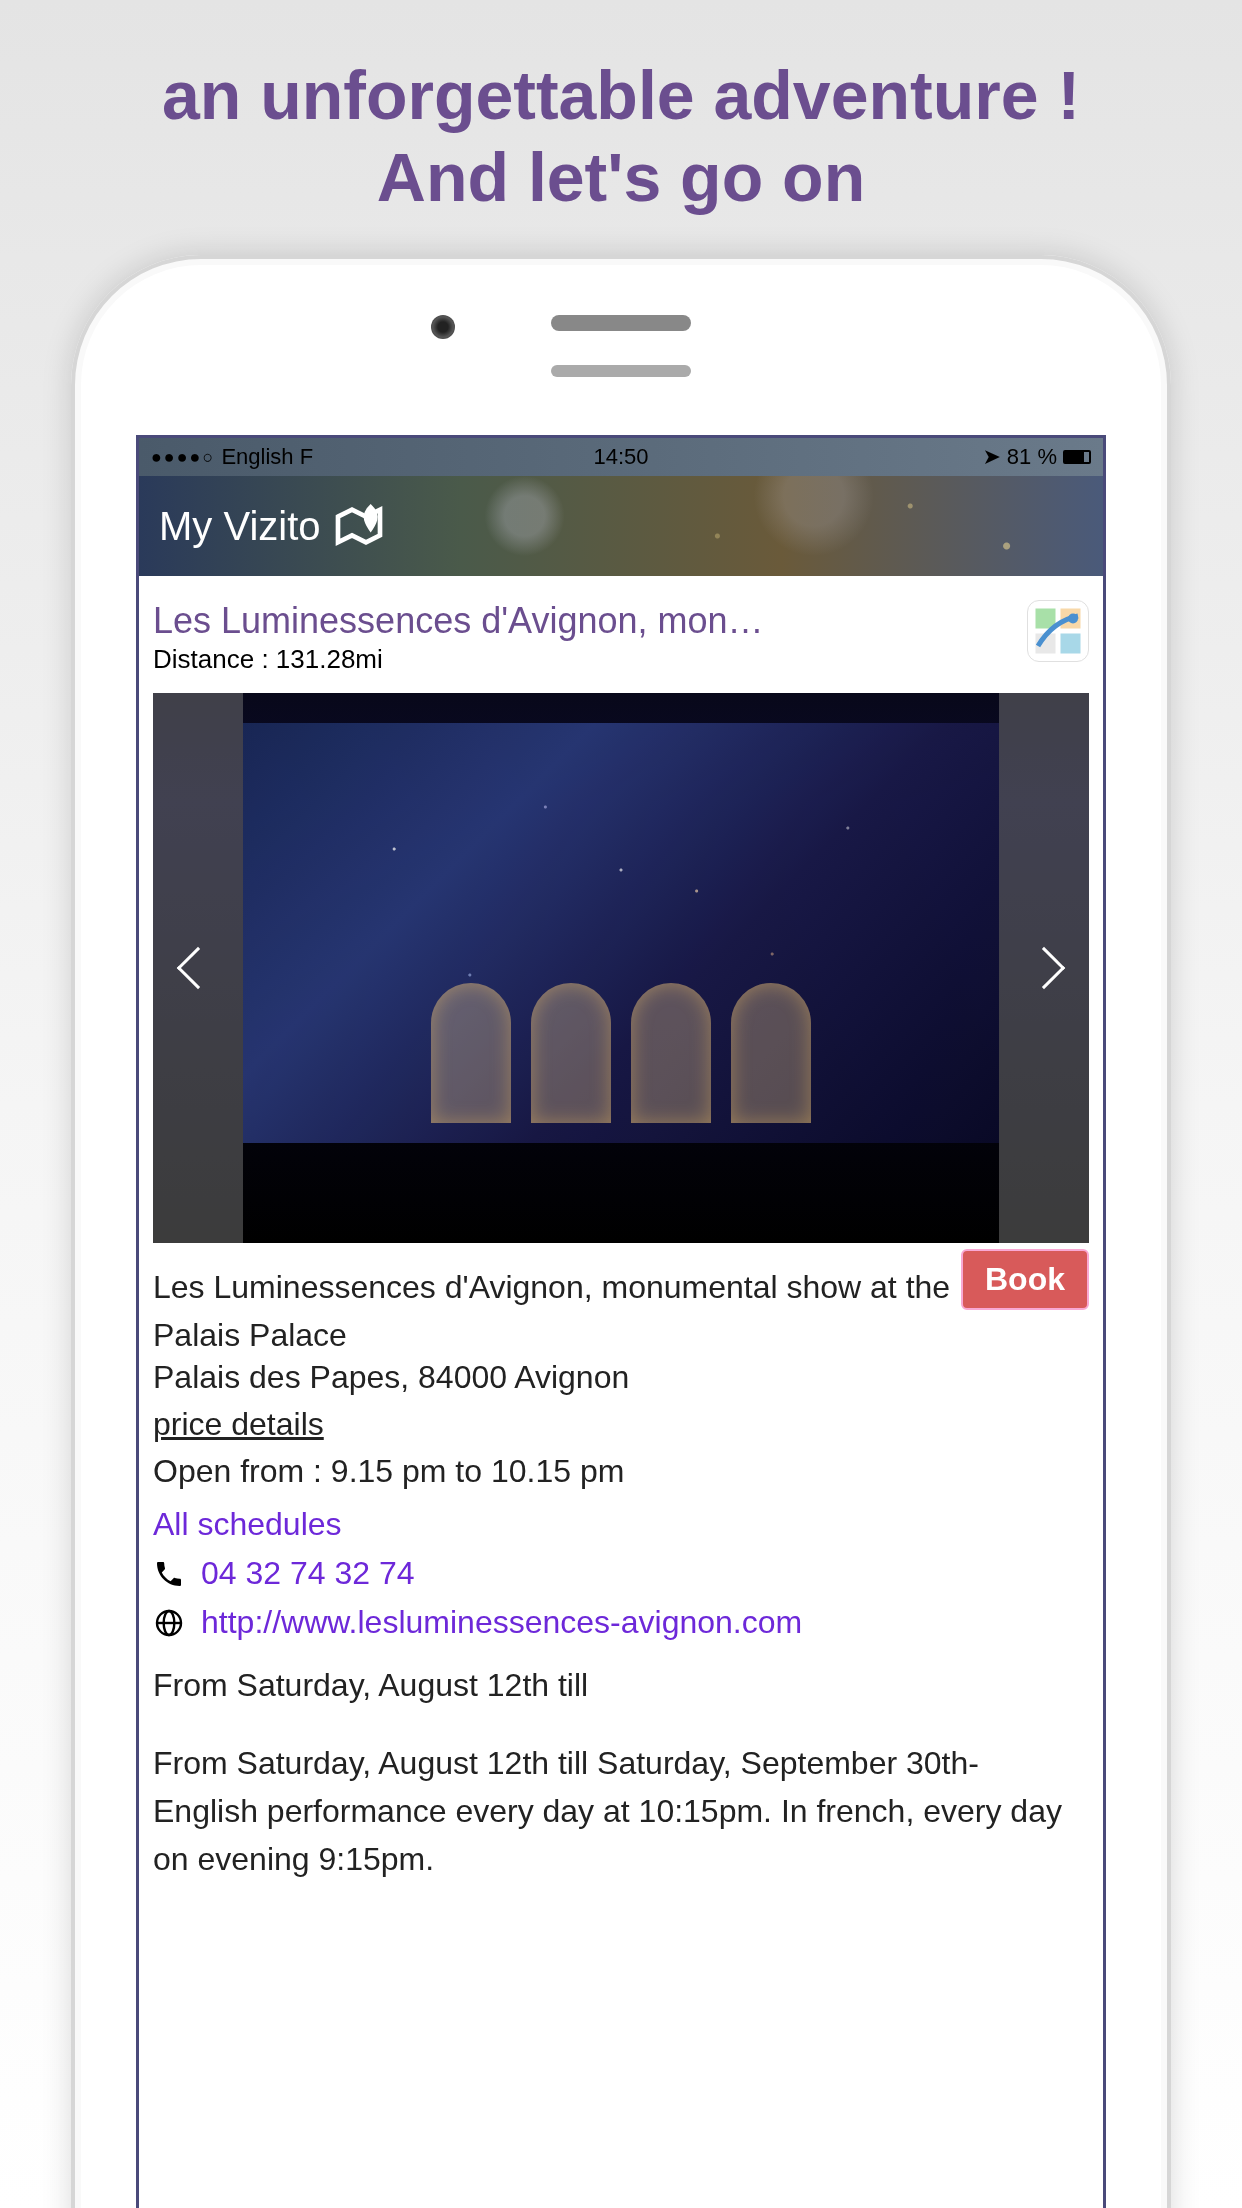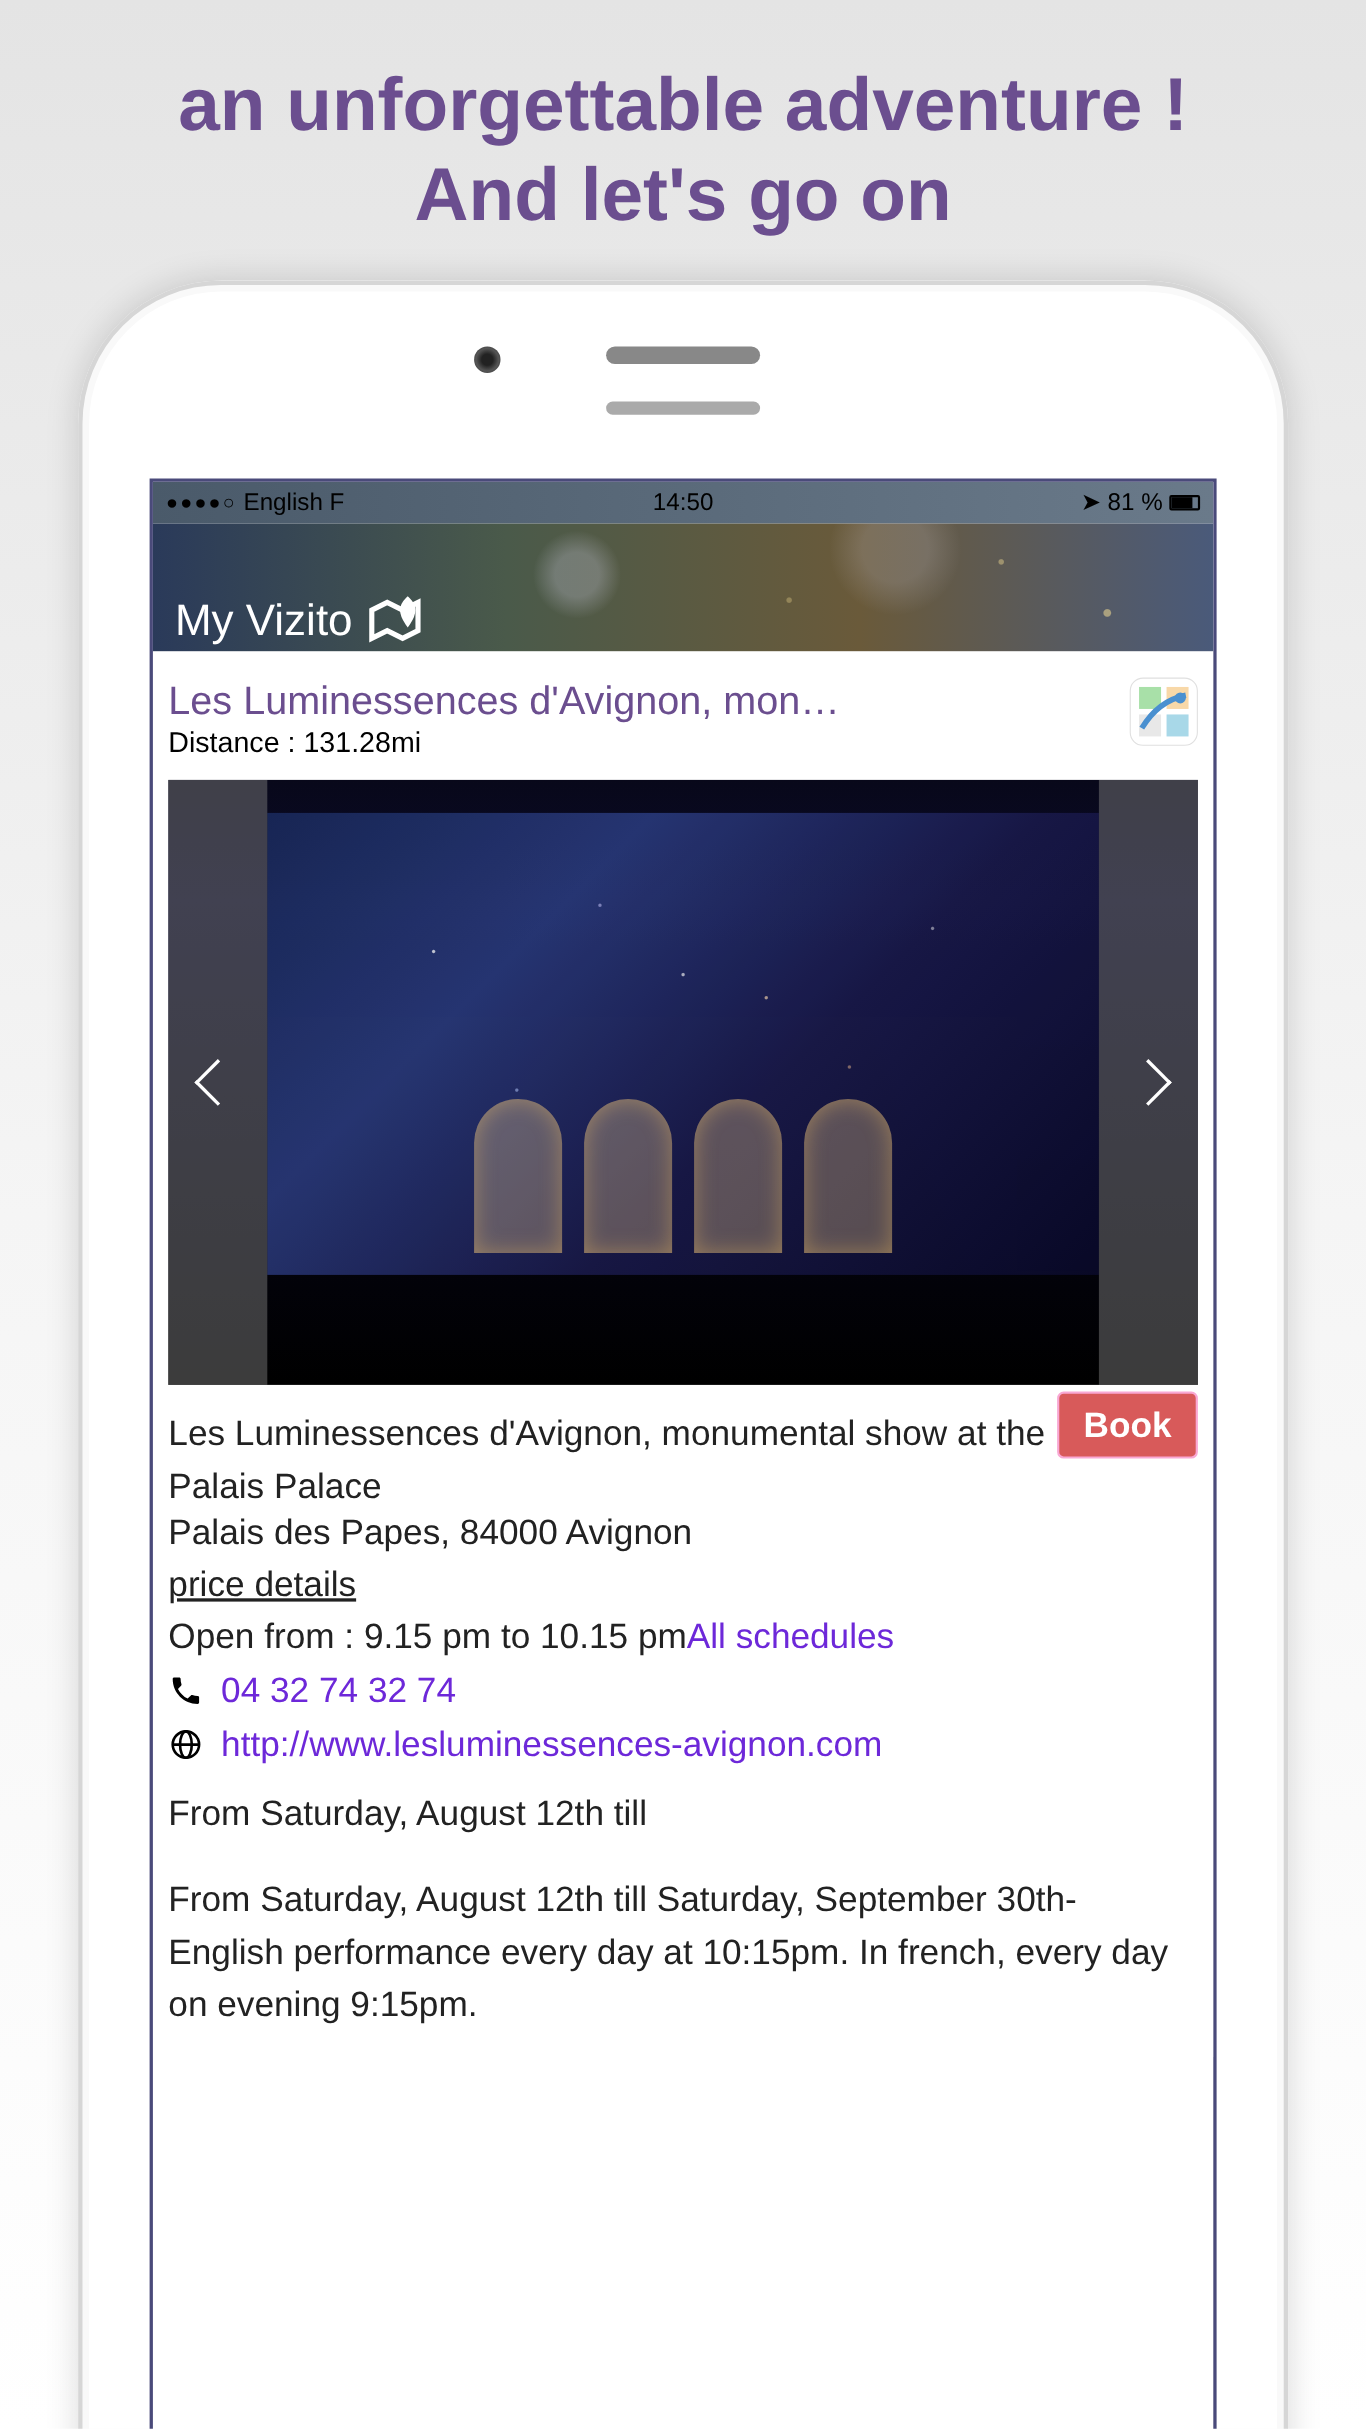--- a/index.html
+++ b/index.html
@@ -75,25 +75,25 @@
     align-items: center;
     justify-content: space-between;
     padding: 0 12px;
     font-size: 22px;
     position: relative;
   }
   .status-left { display: flex; align-items: center; gap: 6px; }
   .status-dots { letter-spacing: 2px; font-size: 18px; }
   .status-right { display: flex; align-items: center; gap: 6px; }
   .header-banner {
-    height: 116px;
+    height: 100px;
     background: linear-gradient(to right, #2a3a5a, #4a5a4a, #6a5a3a, #4a5a7a);
     position: relative;
     display: flex;
-    align-items: flex-end;
+    align-items: center;
     padding-left: 20px;
   }
   .header-banner::before {
     content: "";
     position: absolute; inset: 0;
     background: 
       radial-gradient(circle at 80% 30%, rgba(255,230,150,0.4) 2px, transparent 3px),
       radial-gradient(circle at 60% 60%, rgba(255,230,150,0.3) 2px, transparent 3px),
       radial-gradient(circle at 90% 70%, rgba(255,230,150,0.5) 3px, transparent 4px),
       radial-gradient(circle at 40% 40%, rgba(200,200,220,0.3) 20px, transparent 40px),
@@ -211,21 +211,21 @@
     flex-shrink: 0;
   }
   .address { font-size: 32px; color: #222; }
   .price-link {
     font-size: 32px; color: #222;
     text-decoration: underline;
     margin-top: 10px;
   }
   .open-row {
     font-size: 32px; color: #222; margin-top: 10px;
-    display: flex; gap: 0; flex-wrap: wrap;
+    display: flex; gap: 16px; flex-wrap: wrap; flex-direction: column;
   }
   .link { color: #6d28d9; }
   .contact-row {
     display: flex; align-items: center; gap: 16px;
     font-size: 32px; margin-top: 12px;
   }
   .contact-icon { width: 32px; height: 32px; flex-shrink: 0; }
   .dates { font-size: 32px; color: #222; margin-top: 20px; line-height: 1.5; }
 </style>
 </head>

